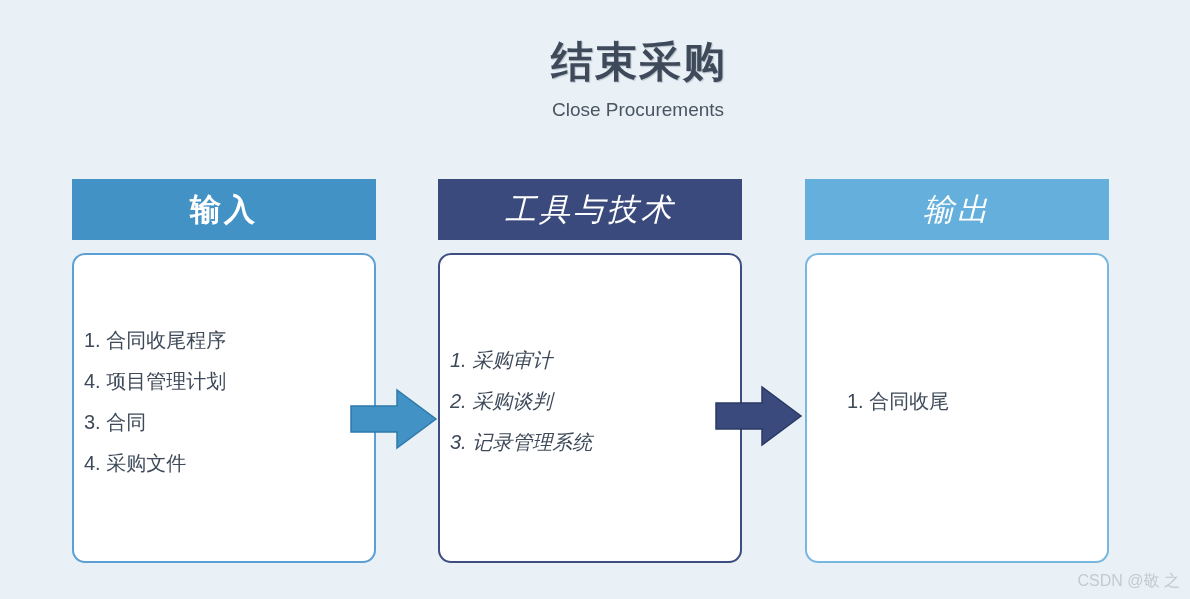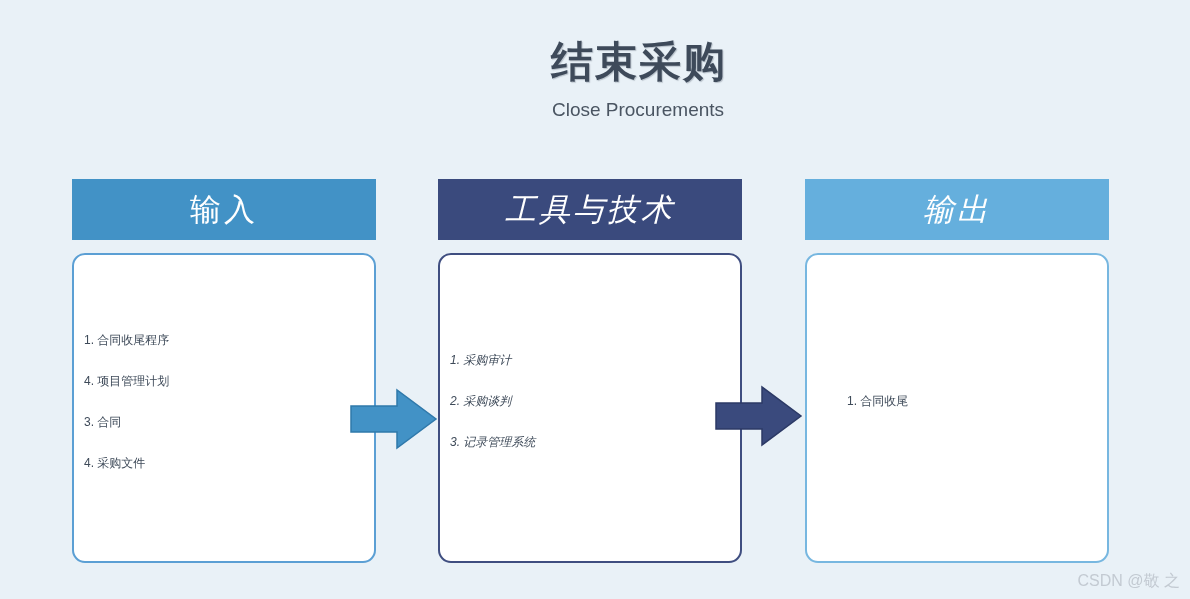--- a/index.html
+++ b/index.html
@@ -46,21 +46,21 @@
   .col-outputs { left: 805px; }
   .col-header {
     height: 61px;
     display: flex;
     align-items: center;
     justify-content: center;
     font-size: 31px;
     letter-spacing: 3px;
     color: var(--header-text, #ffffff);
   }
-  .col-inputs  .col-header { background: var(--input-header-bg, #4292c6); }
+  .col-inputs  .col-header { background: var(--input-header-bg, #4292c6); font-weight: bold; }
   .col-tools   .col-header { background: var(--tools-header-bg, #3a4a7d); }
   .col-outputs .col-header { background: var(--output-header-bg, #65afdd); font-style: italic; }
   .col-box {
     position: absolute;
     top: 74px;
     left: 0;
     right: 0;
     bottom: 0;
     background: #ffffff;
     border-radius: 13px;
@@ -72,21 +72,21 @@
   }
   .col-inputs  .col-box { border: 2px solid var(--input-box-border, #5b9fd4); }
   .col-tools   .col-box { border: 2px solid var(--tools-box-border, #3f4e80); }
   .col-outputs .col-box { border: 2px solid var(--output-box-border, #77b7e0); padding-left: 40px; }
   .item-list {
     list-style: none;
     margin: 0;
     padding: 0;
   }
   .list-item {
-    font-size: 12px;
+    font-size: 20px;
     line-height: 41px;
     height: 41px;
     white-space: nowrap;
     color: var(--item-text, #3e4a59);
   }
   .arrow { position: absolute; }
   .arrow-1 { left: 350px; top: 388px; }
   .arrow-2 { left: 715px; top: 385px; }
   .arrow-1 polygon { fill: var(--arrow-input-fill, #4292c6); stroke: var(--arrow-input-stroke, #2f79ab); stroke-width: 1.5; }
   .arrow-2 polygon { fill: var(--arrow-tools-fill, #3a4a7d); stroke: var(--arrow-tools-stroke, #2c3a66); stroke-width: 1.5; }

